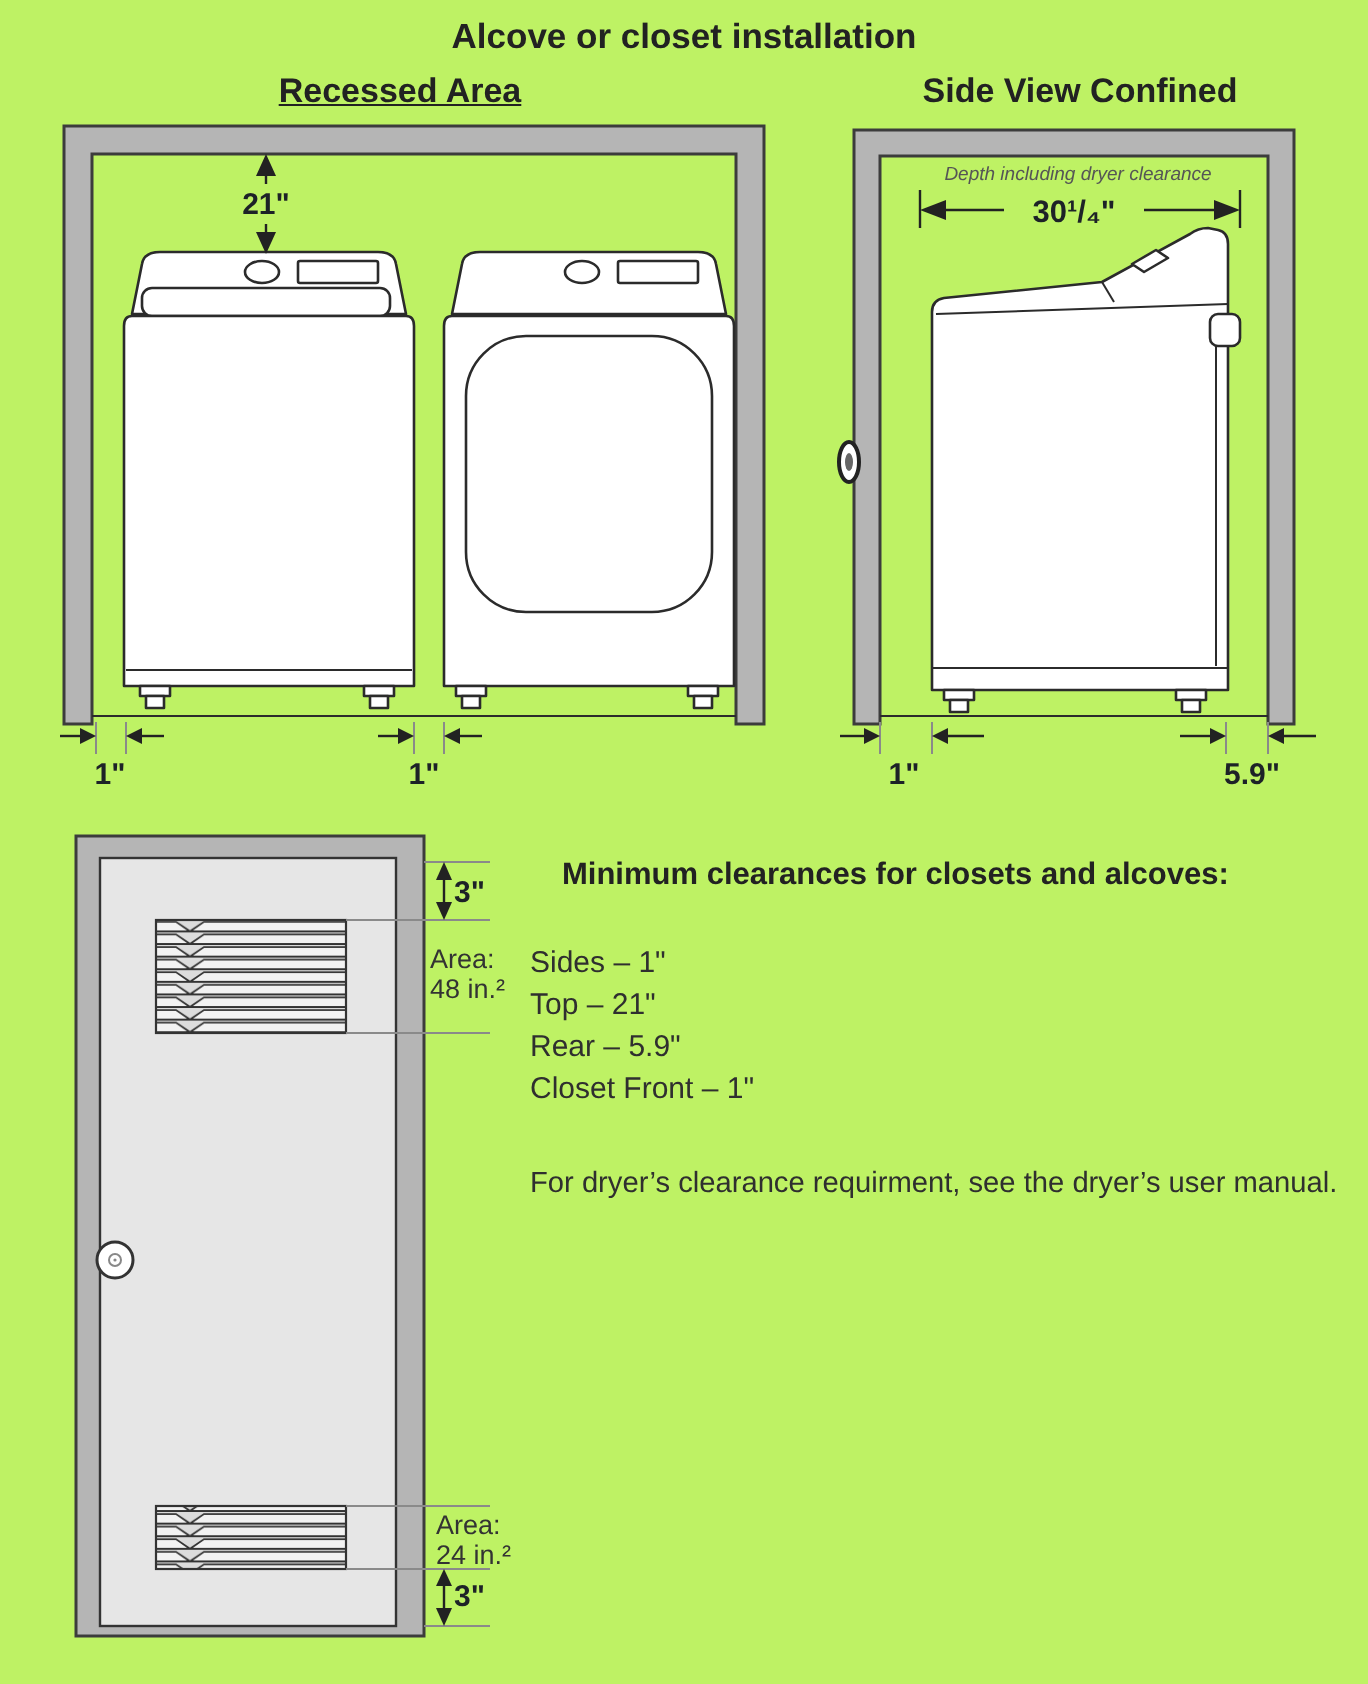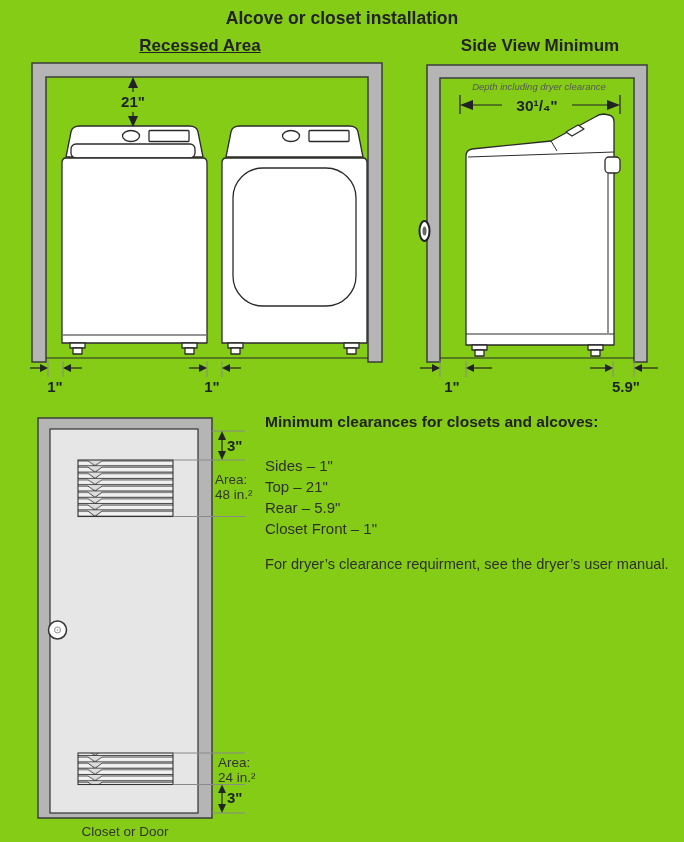--- a/index.html
+++ b/index.html
@@ -1,50 +1,50 @@
 <!DOCTYPE html>
 <html><head>
 <meta charset="utf-8">
 <style>
   html,body{margin:0;padding:0;background:#fff;}
-  #page{position:relative;width:684px;height:842px;background:#84cc16;overflow:hidden;
+  #page{position:relative;width:684px;height:842px;background:#bef264;overflow:hidden;
         font-family:"Liberation Sans",sans-serif;color:#2b2b2b;}
   .abs{position:absolute;}
   #main-title{left:0;top:8px;width:684px;text-align:center;
               font-size:17.5px;font-weight:700;color:#222;}
   .view-label{top:36px;text-align:center;font-size:17px;font-weight:700;color:#222;}
   #label-recessed{left:40px;width:320px;text-decoration:underline;}
   #label-side{left:430px;width:220px;}
   svg{position:absolute;overflow:visible;}
   svg text{font-family:"Liberation Sans",sans-serif;}
   .dim-label{font-size:15px;font-weight:600;fill:#1d2227;}
   .dim-label-lg{font-size:15.5px;font-weight:700;fill:#1d2227;}
   .area-label{font-size:13.5px;fill:#333;}
   .italic-note{font-size:9.5px;font-style:italic;fill:#555;}
   .outline{fill:#ffffff;stroke:#2b2b2b;stroke-width:1.3;stroke-linejoin:round;}
   .thin{fill:none;stroke:#2b2b2b;stroke-width:1;}
   .wall{fill:#b5b5b5;stroke:#3c3c3c;stroke-width:1.5;stroke-linejoin:miter;}
   .ext{stroke:#8a8a8a;stroke-width:1;fill:none;}
   .dimline{stroke:#222;stroke-width:1.2;fill:none;}
   .arrowhead{fill:#222;stroke:none;}
   #clearances{left:265px;top:413px;width:419px;color:#2f2f2f;}
-  #clearances h2{margin:0;font-size:15.5px;font-weight:700;color:#222;}
+  #clearances h2{margin:16px;font-size:15.5px;font-weight:700;color:#222;}
   #clearances ul{margin:24px 0 0 0;padding:0;list-style:none;font-size:15px;line-height:21px;}
   #clearances .para{margin:21px 0 0 0;font-size:15px;line-height:19.5px;}
-  #clearances .para2{margin:16px 0 0 0;font-size:14.6px;line-height:19.5px;white-space:nowrap;}
+  #clearances .para2{margin:28px 0 0 0;font-size:14.6px;line-height:19.5px;white-space:nowrap;}
   #door-caption{left:38px;top:824px;width:174px;text-align:center;font-size:13.5px;color:#333;}
 </style>
 </head>
 <body>
 
 <div id="page">
 
   <div id="main-title" class="abs">Alcove or closet installation</div>
   <div id="label-recessed" class="abs view-label">Recessed Area</div>
-  <div id="label-side" class="abs view-label">Side View Minimum</div>
+  <div id="label-side" class="abs view-label">Side View Confined</div>
 
   <svg style="left:0;top:60px" width="400" height="340" viewBox="0 60 400 340">
 
     <path class="wall" d="M32,63 H382 V362 H368 V77 H46 V362 H32 Z"></path>
     <path class="thin" d="M46,358 H368" stroke="#3c3c3c"></path>
 
     <g>
       <path class="outline" d="M66,157 L71,132 Q72,126 80,126 H189 Q197,126 198,132 L203,157 Z"></path>
       <ellipse class="outline" cx="131" cy="136" rx="8.5" ry="5.5"></ellipse>
       <rect class="outline" x="149" y="130.5" width="40" height="11" rx="1"></rect>
@@ -176,21 +176,20 @@
     <text class="area-label" x="218" y="782">24 in.²</text>
 
     <g>
       <path class="dimline" d="M222,792 V805"></path>
       <polygon class="arrowhead" points="222,784.5 218,793 226,793"></polygon>
       <polygon class="arrowhead" points="222,813 218,804 226,804"></polygon>
       <text class="dim-label" x="227" y="803">3"</text>
     </g>
   </svg>
 
-  <div id="door-caption" class="abs">Closet or Door</div>
 
   <div id="clearances" class="abs">
     <h2>Minimum clearances for closets and alcoves:</h2>
     <ul>
       <li>Sides – 1"</li>
       <li>Top – 21"</li>
       <li>Rear – 5.9"</li>
       <li>Closet Front – 1"</li>
     </ul>
     <p class="para2">For dryer’s clearance requirment, see the dryer’s user manual.</p>

